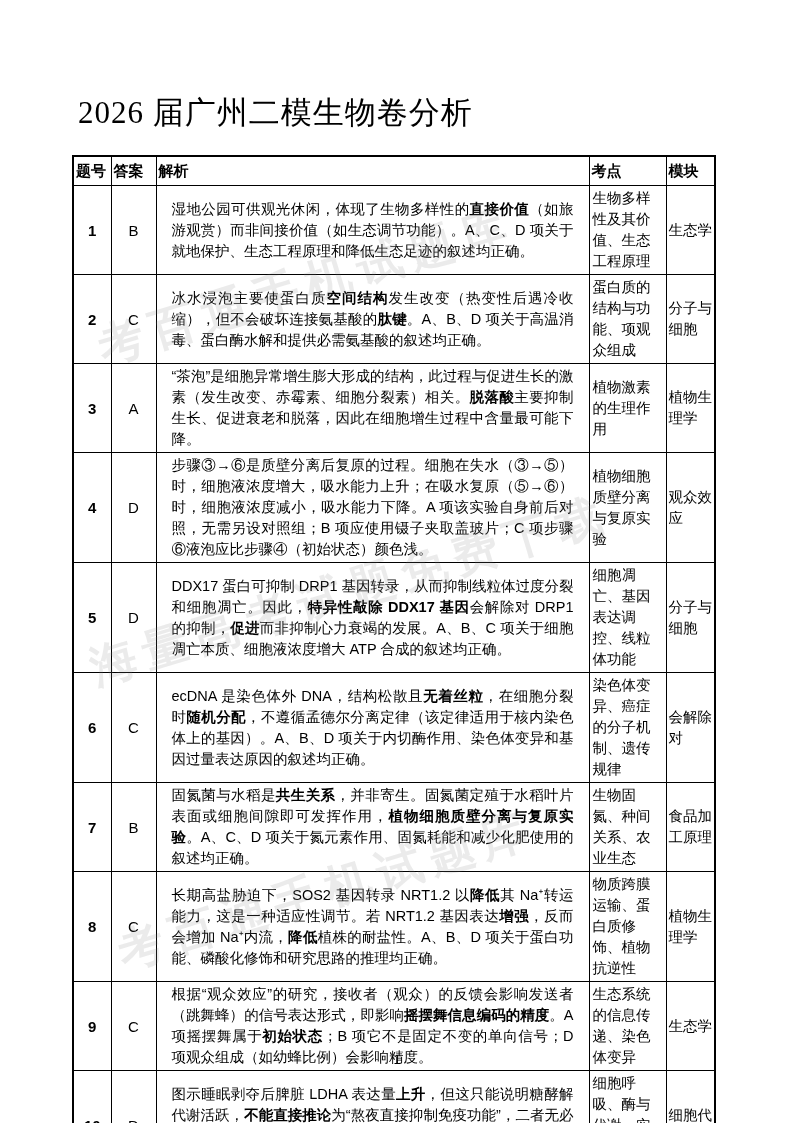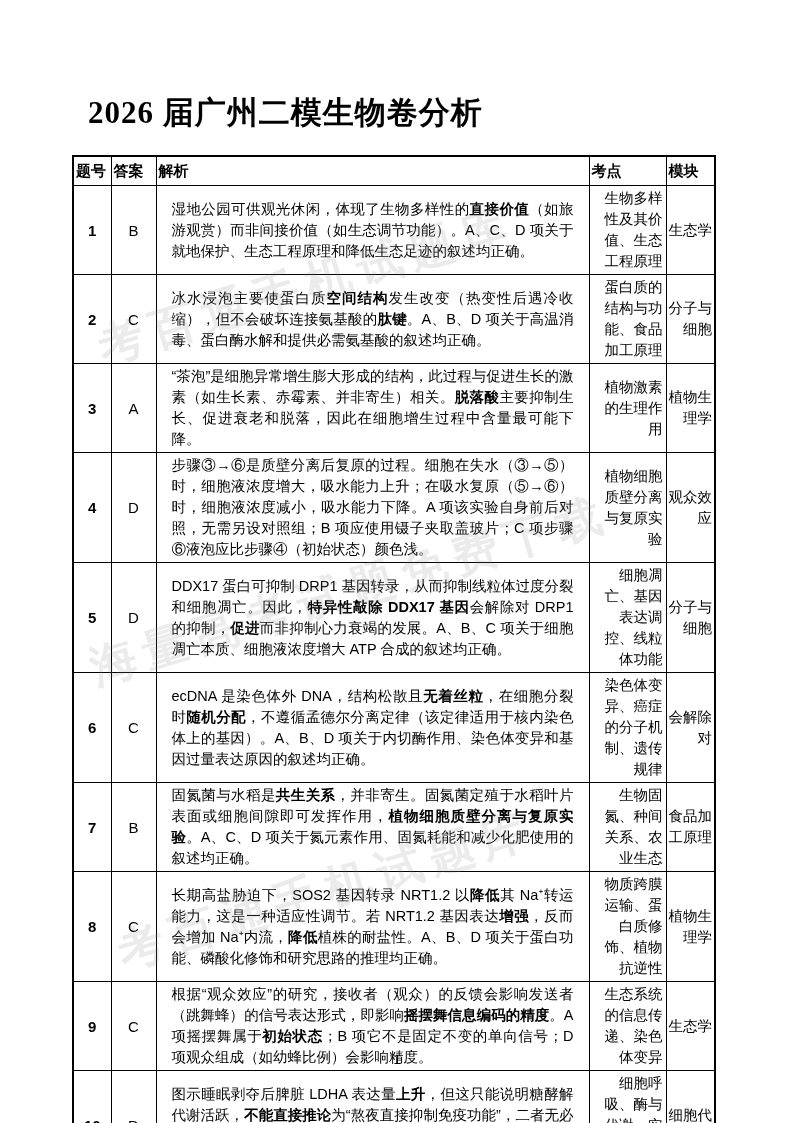--- a/index.html
+++ b/index.html
@@ -8,24 +8,24 @@
     background: #ffffff;
     width: 794px;
     height: 1123px;
     position: relative;
     overflow: hidden;
     color: #000;
     font-family: "Liberation Serif", serif;
   }
   .page-title {
     position: absolute;
-    left: 88px;
+    left: 78px;
     top: 92px;
     font-size: 31px;
-    font-weight: bold;
+    font-weight: normal;
     letter-spacing: 1px;
     font-family: "Liberation Serif", serif;
     white-space: nowrap;
   }
   table.analysis-table {
     position: absolute;
     left: 72px;
     top: 155px;
     width: 642px;
     border-collapse: collapse;
@@ -61,28 +61,28 @@
     line-height: 21px;
     padding: 2px 15px;
     text-align: justify;
     font-family: "Liberation Sans", "Liberation Serif", sans-serif;
   }
   td.c-analysis b { font-weight: bold; }
   td.c-point {
     font-size: 14.5px;
     line-height: 21px;
     padding: 2px 3px;
-    text-align: right;
+    text-align: left;
     font-family: "Liberation Sans", "Liberation Serif", sans-serif;
   }
   td.c-module {
     font-size: 14.5px;
     line-height: 21px;
     padding: 2px 2px;
-    text-align: right;
+    text-align: left;
     font-family: "Liberation Sans", "Liberation Serif", sans-serif;
   }
   .page-number {
     position: absolute;
     left: 0; right: 0;
     top: 1052px;
     text-align: center;
     font-size: 13px;
     font-family: "Liberation Sans", sans-serif;
   }
@@ -133,27 +133,27 @@
         <td class="c-no">1</td>
         <td class="c-ans">B</td>
         <td class="c-analysis"><span>湿地公园可供观光休闲，体现了生物多样性的</span><b>直接价值</b><span>（如旅游观赏）而非间接价值（如生态调节功能）。A、C、D 项关于就地保护、生态工程原理和降低生态足迹的叙述均正确。</span></td>
         <td class="c-point">生物多样性及其价值、生态工程原理</td>
         <td class="c-module">生态学</td>
       </tr>
       <tr>
         <td class="c-no">2</td>
         <td class="c-ans">C</td>
         <td class="c-analysis"><span>冰水浸泡主要使蛋白质</span><b>空间结构</b><span>发生改变（热变性后遇冷收缩），但不会破坏连接氨基酸的</span><b>肽键</b><span>。A、B、D 项关于高温消毒、蛋白酶水解和提供必需氨基酸的叙述均正确。</span></td>
-        <td class="c-point">蛋白质的结构与功能、食品加工原理</td>
+        <td class="c-point">蛋白质的结构与功能、项观众组成</td>
         <td class="c-module">分子与细胞</td>
       </tr>
       <tr>
         <td class="c-no">3</td>
         <td class="c-ans">A</td>
-        <td class="c-analysis"><span>“茶泡”是细胞异常增生膨大形成的结构，此过程与促进生长的激素（如生长素、赤霉素、并非寄生）相关。</span><b>脱落酸</b><span>主要抑制生长、促进衰老和脱落，因此在细胞增生过程中含量最可能下降。</span></td>
+        <td class="c-analysis"><span>“茶泡”是细胞异常增生膨大形成的结构，此过程与促进生长的激素（发生改变、赤霉素、细胞分裂素）相关。</span><b>脱落酸</b><span>主要抑制生长、促进衰老和脱落，因此在细胞增生过程中含量最可能下降。</span></td>
         <td class="c-point">植物激素的生理作用</td>
         <td class="c-module">植物生理学</td>
       </tr>
       <tr>
         <td class="c-no">4</td>
         <td class="c-ans">D</td>
         <td class="c-analysis"><span>步骤③→⑥是质壁分离后复原的过程。细胞在失水（③→⑤）时，细胞液浓度增大，吸水能力上升；在吸水复原（⑤→⑥）时，细胞液浓度减小，吸水能力下降。A 项该实验自身前后对照，无需另设对照组；B 项应使用镊子夹取盖玻片；C 项步骤⑥液泡应比步骤④（初始状态）颜色浅。</span></td>
         <td class="c-point">植物细胞质壁分离与复原实验</td>
         <td class="c-module">观众效应</td>
       </tr>

